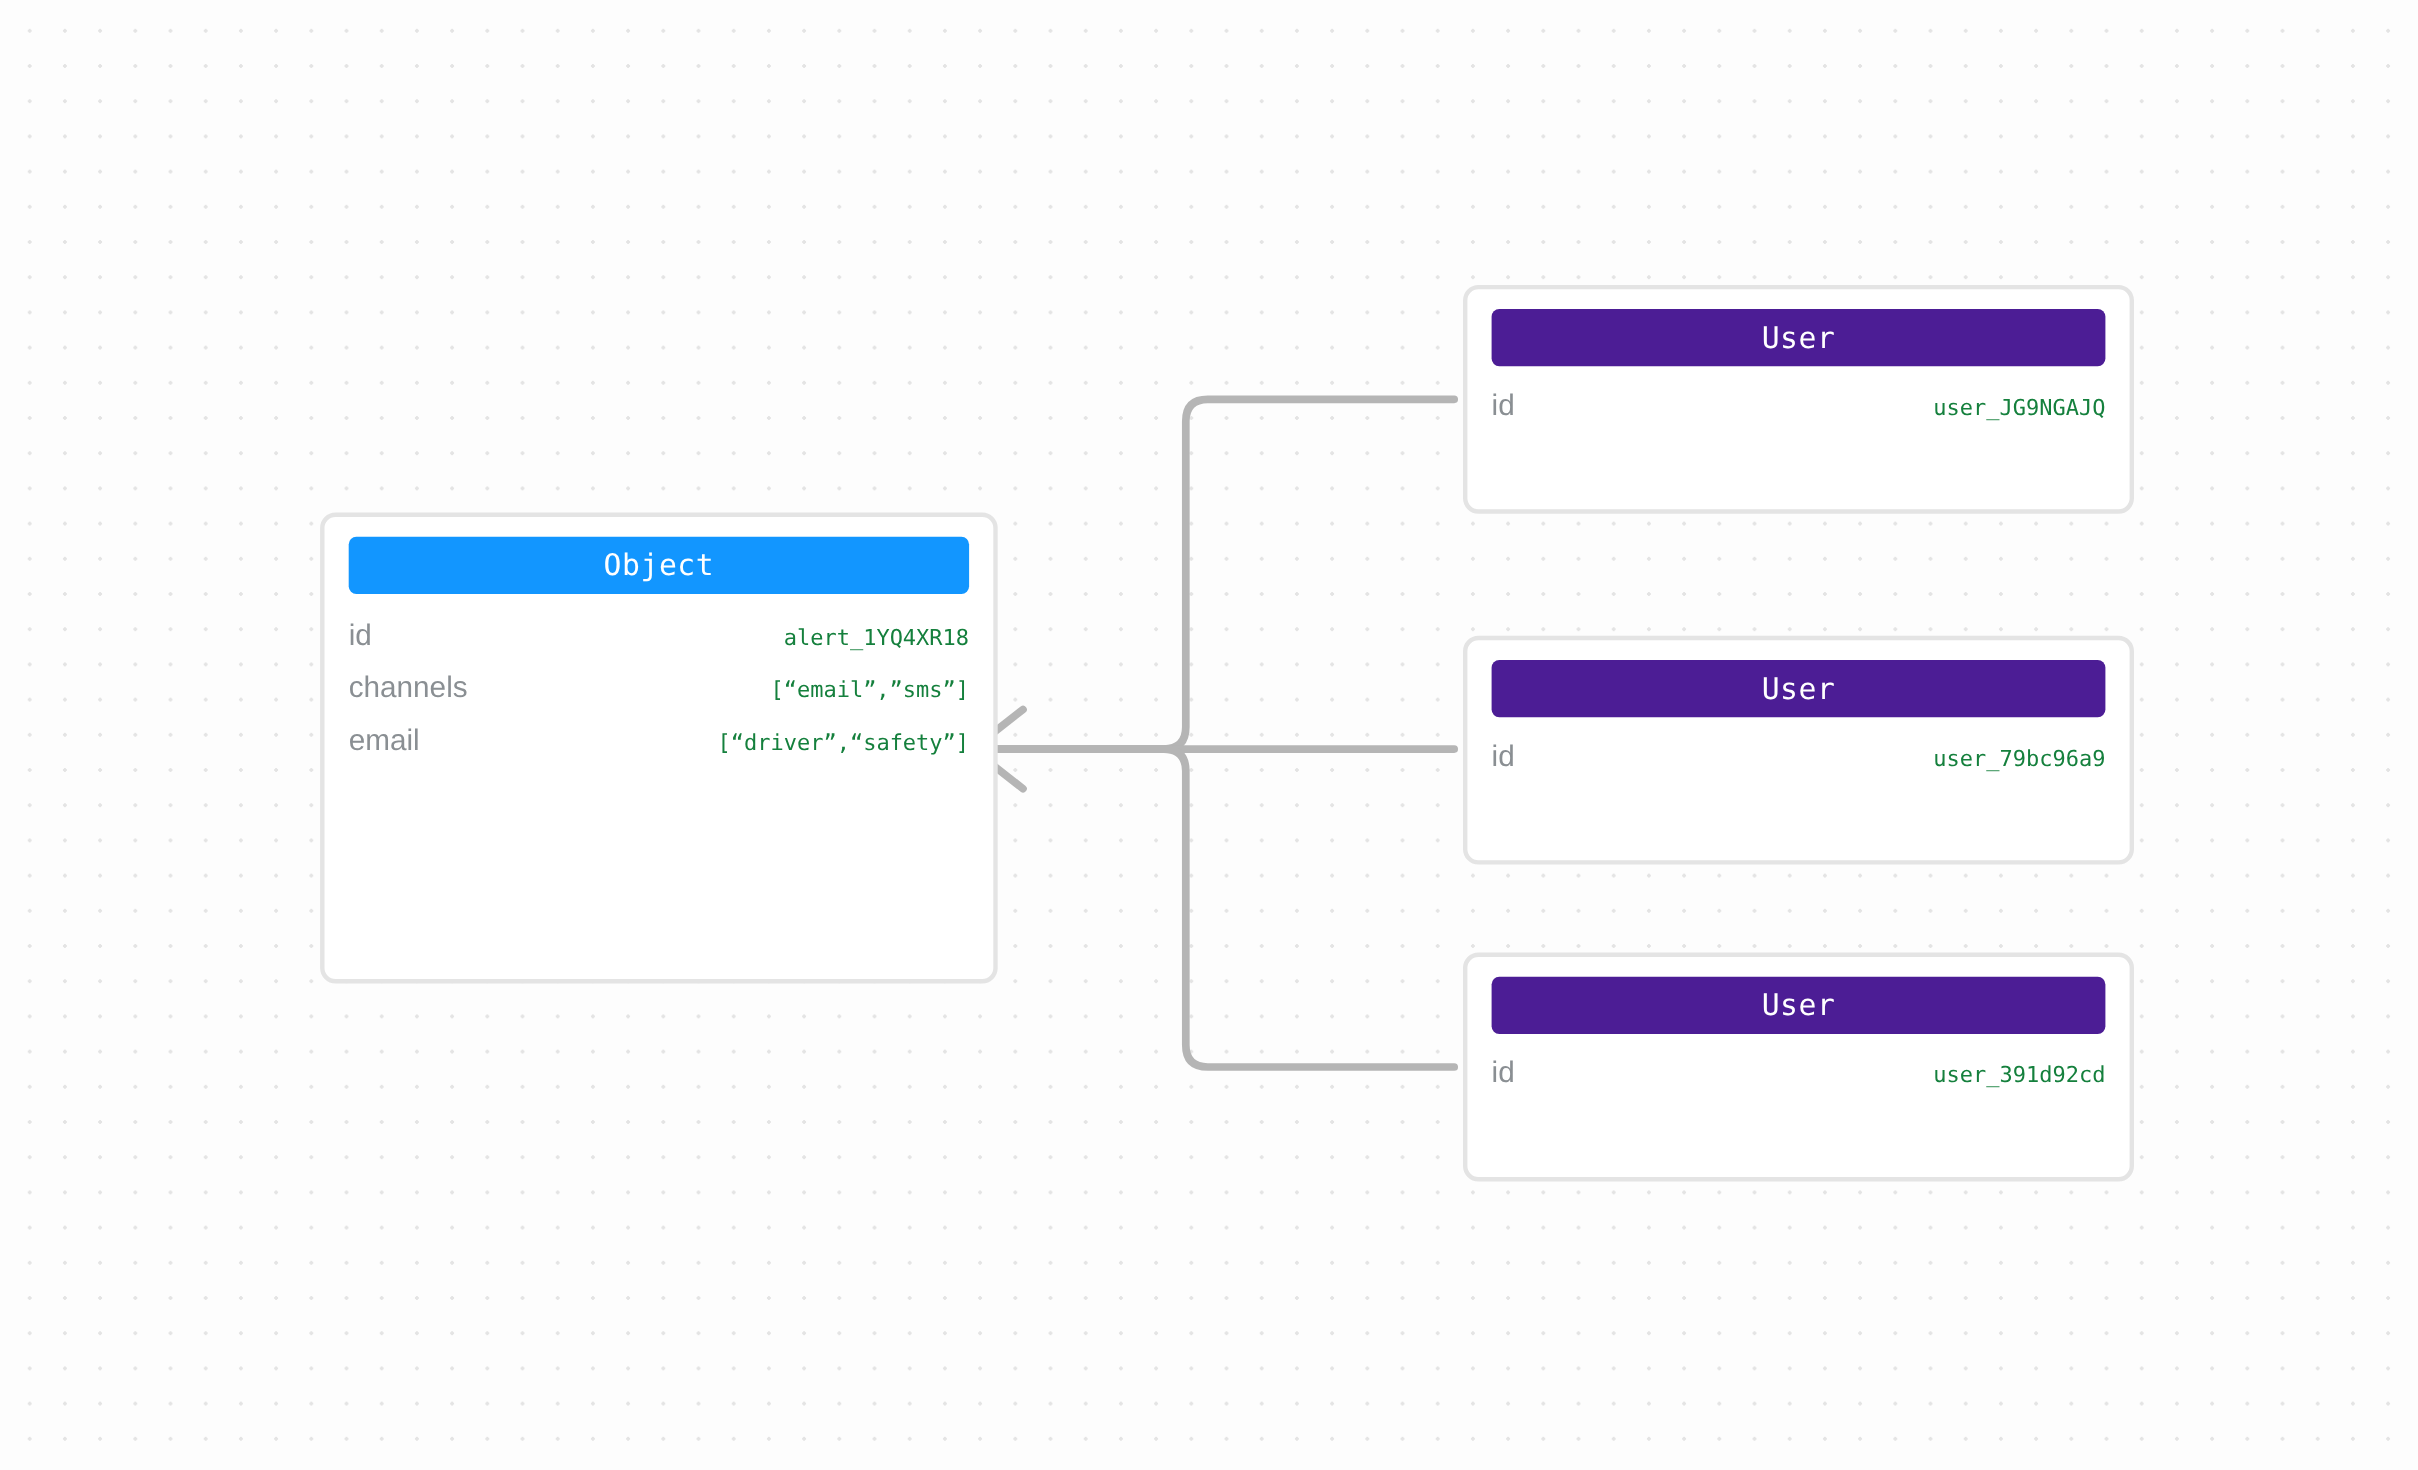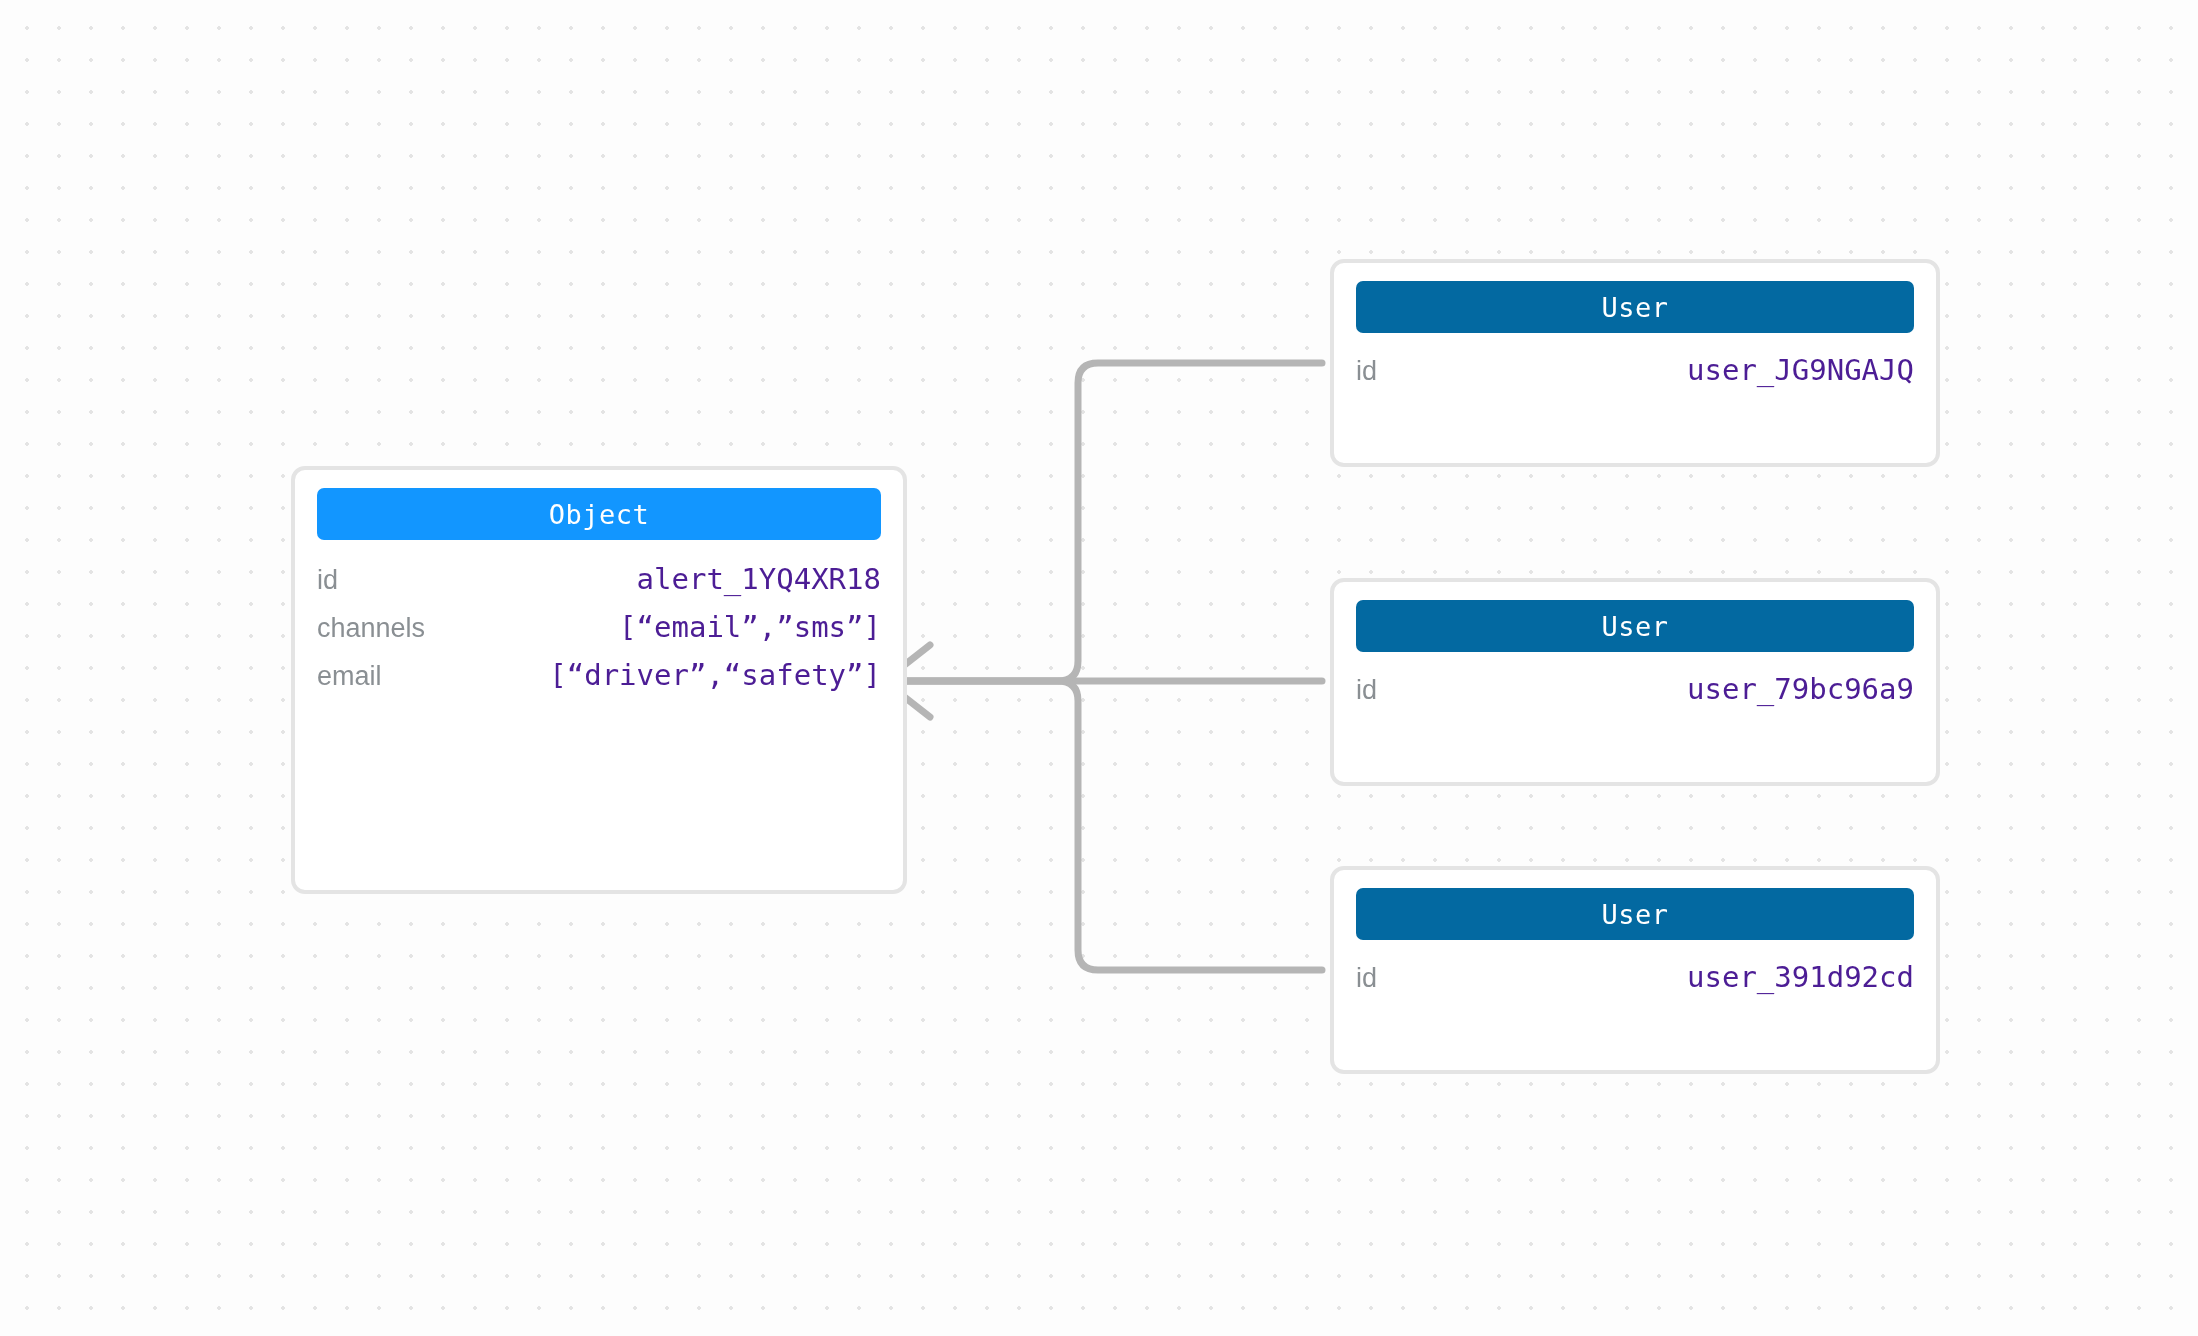--- a/index.html
+++ b/index.html
@@ -55,41 +55,41 @@
     display: flex;
     align-items: center;
     justify-content: center;
     color: #ffffff;
     font-family: "DejaVu Sans Mono", "Liberation Mono", monospace;
     font-size: 27px;
     letter-spacing: 0.5px;
     line-height: 1;
   }
   .node-header.blue  { background: #1296ff; }
-  .node-header.green { background: #0369a1; }
+  .node-header.green { background: #4c1d95; }
 
   .rowgroup { margin-top: 22px; }
   .rowgroup + .rowgroup { margin-top: 22px; }
 
   .row {
     display: flex;
     align-items: baseline;
     justify-content: space-between;
     height: 48px;
   }
   .row-key {
     color: #8a8f93;
     font-family: Liberation Sans, sans-serif;
     font-size: 27px;
     white-space: nowrap;
   }
   .row-val {
-    color: #4c1d95;
+    color: #15803d;
     font-family: "DejaVu Sans Mono", "Liberation Mono", monospace;
-    font-size: 29px;
+    font-size: 20px;
     white-space: pre;
     text-align: right;
   }
 
   
   #node-object {
     left: 260px;
     top: 466px;
     width: 616px;
     height: 428px;

